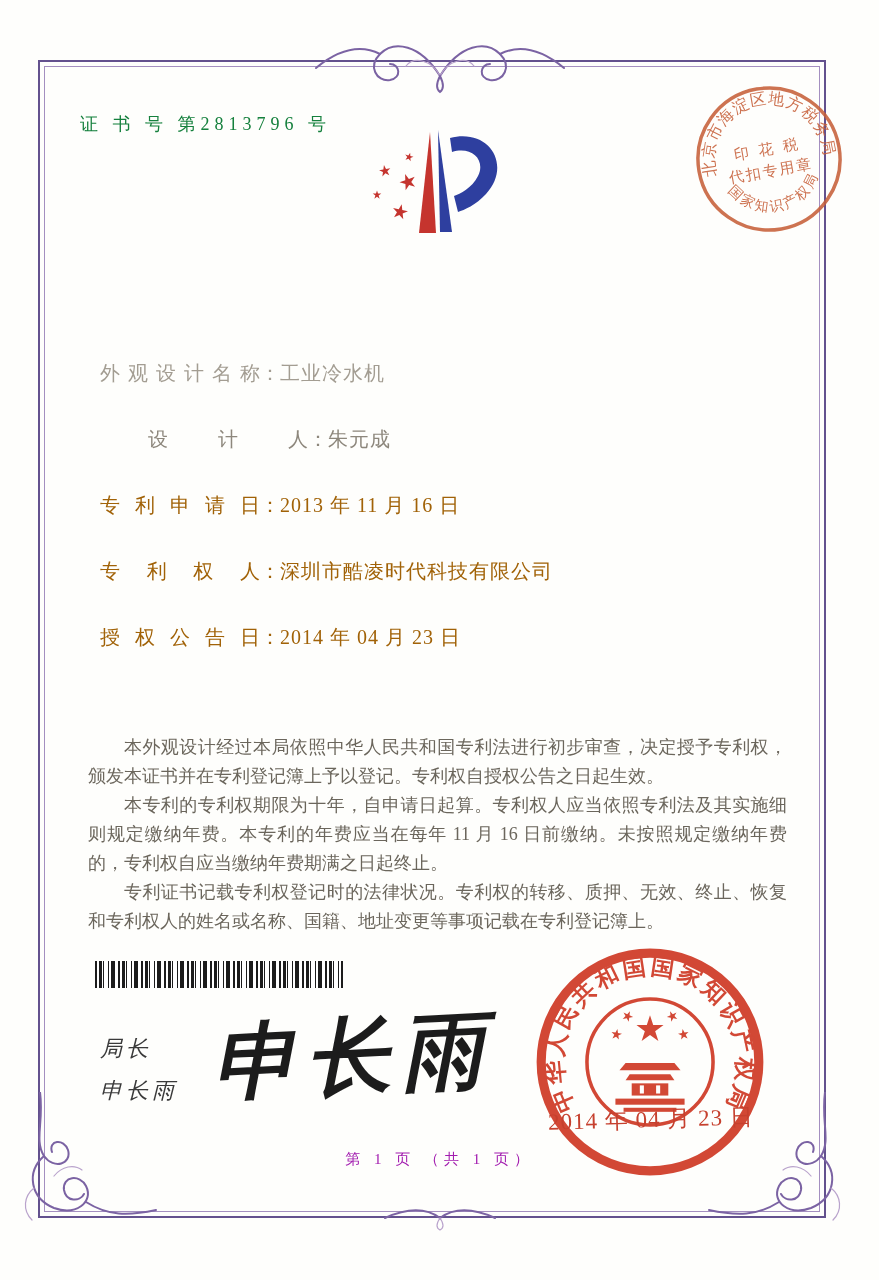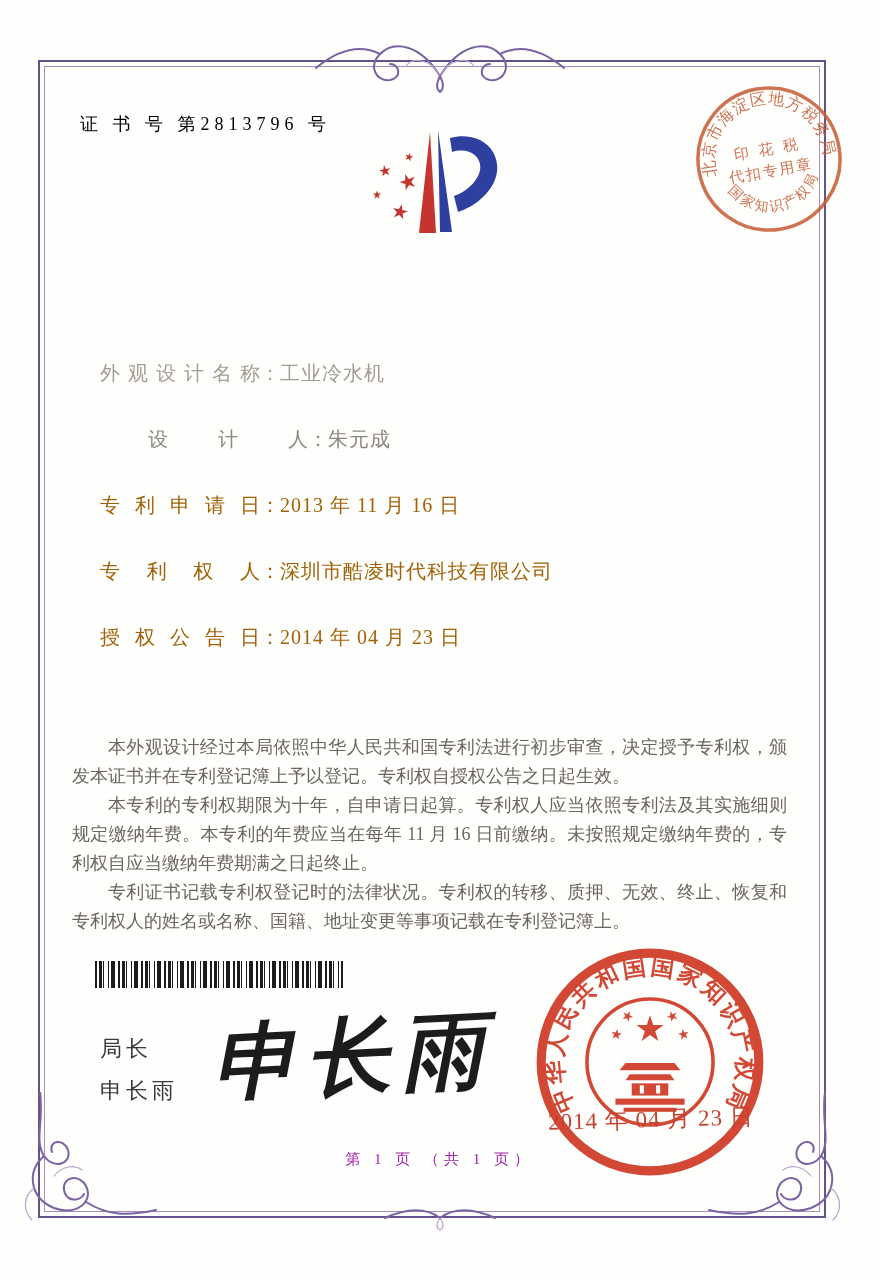--- a/index.html
+++ b/index.html
@@ -25,21 +25,21 @@
   .ornament svg path { fill:none; stroke:#7b63a3; stroke-width:2; stroke-linecap:round; }
   .ornament svg path.lite { stroke:#b9a3cc; stroke-width:1.2; }
   .orn-top-center { left:50%; top:26px; transform:translateX(-50%); }
   .orn-bottom-left  { left:10px; top:1092px; }
   .orn-bottom-right { right:24px; top:1092px; transform:scaleX(-1); }
   .orn-bottom-center{ left:50%; top:1204px; transform:translateX(-50%); }
 
   
   .cert-no {
     position:absolute; left:80px; top:112px;
-    font-size:18px; letter-spacing:5px; color:#000000;
+    font-size:18px; letter-spacing:5px; color:#15803d;
   }
 
   
   .logo { position:absolute; left:364px; top:126px; width:150px; height:115px; }
 
   
   .title {
     position:absolute; left:0; right:0; top:240px;
     text-align:center; font-size:46px; font-weight:600;
     letter-spacing:12px; color:#161616;
@@ -54,38 +54,38 @@
     vertical-align:bottom;
   }
   .field-colon { display:inline-block; }
   .field-value { letter-spacing:1px; }
   .tone-faint  { color:#a39d92; }
   .tone-faded  { color:#8d877c;margin-left:48px; }
   .tone-mid    { color:#a16207; }
 
   
   .paragraphs {
-    position:absolute; left:72px; right:92px; top:733px;
+    position:absolute; left:88px; right:92px; top:733px;
     font-size:18px; line-height:29px; color:#6b665c;
     text-align:justify;
   }
   .paragraphs p { text-indent:2em; }
 
   
   .barcode {
     position:absolute; left:95px; top:961px; width:248px; height:27px;
     background:repeating-linear-gradient(90deg,
       #1c1c1c 0 2px, #fff 2px 4px, #1c1c1c 4px 7px, #fff 7px 8px,
       #1c1c1c 8px 9px, #fff 9px 13px, #1c1c1c 13px 14px, #fff 14px 16px,
       #1c1c1c 16px 20px, #fff 20px 23px);
   }
 
   
   .sign-block { position:absolute; left:100px; top:1028px; font-size:22px; color:#3a3a3a; }
-  .sign-block div { line-height:42px; letter-spacing:4px; }
+  .sign-block div { line-height:42px; letter-spacing:4px;font-style:italic; }
   .autograph {
     position:absolute; left:212px; top:1000px; width:300px;
     font-size:84px; font-style:italic; font-weight:600;
     letter-spacing:10px; color:#1c1c1c;
     transform:rotate(-3deg);
     font-family:"DejaVu Serif","Liberation Serif",serif;
     white-space:nowrap;
   }
 
   

